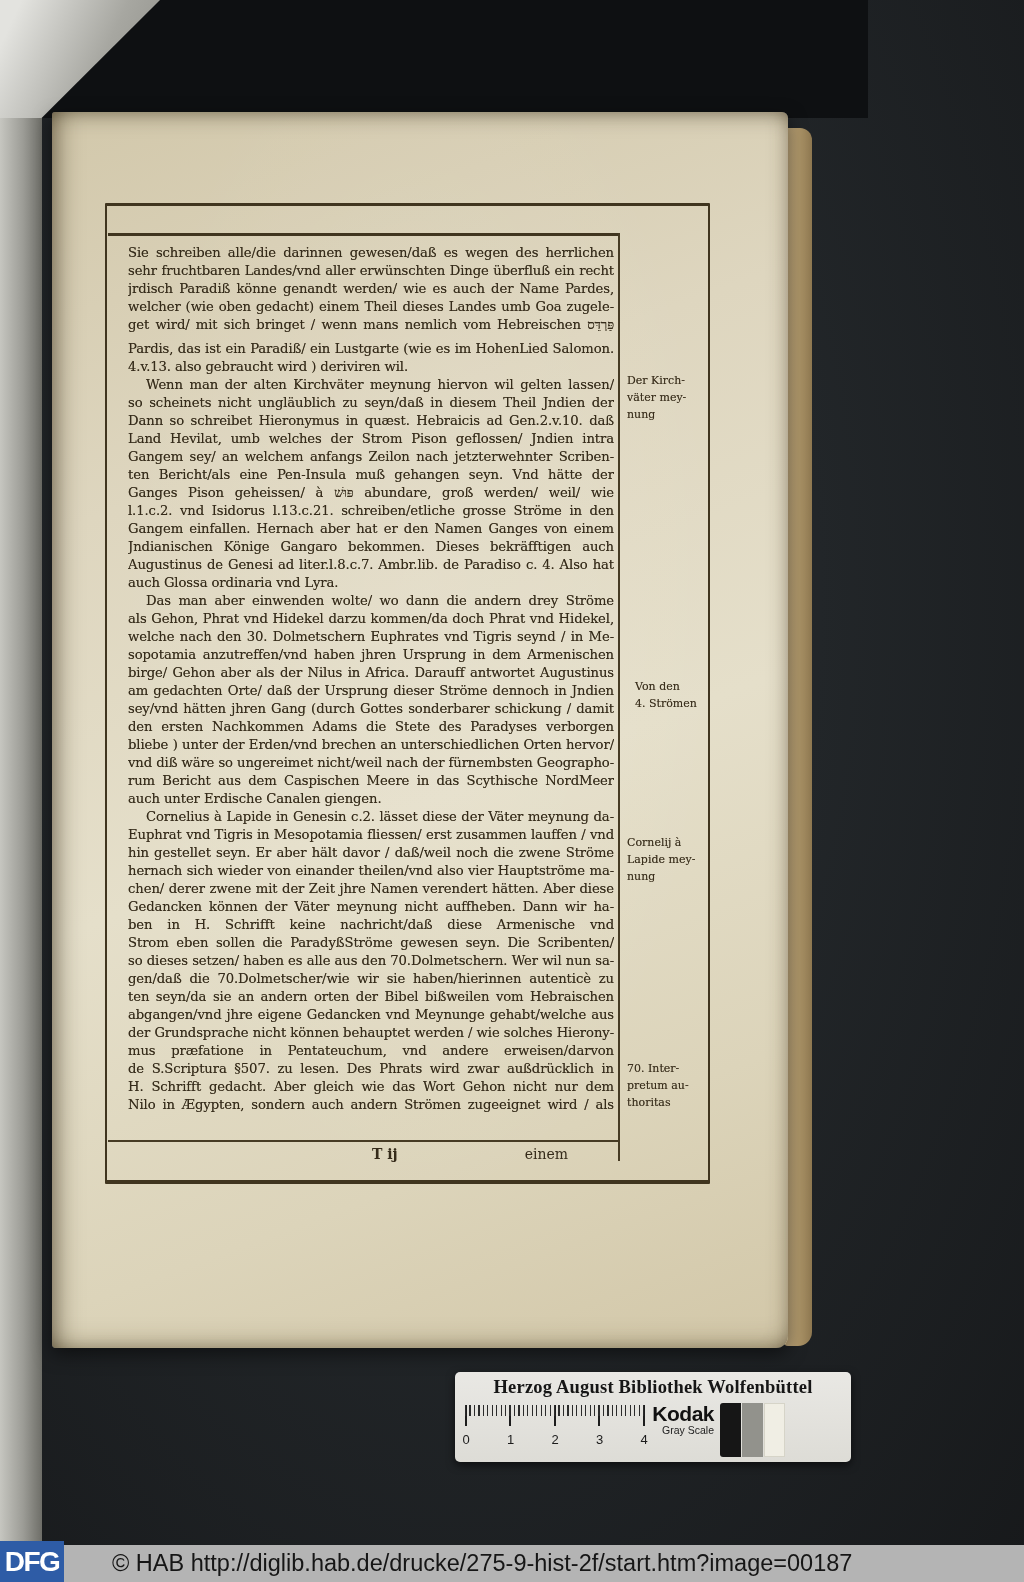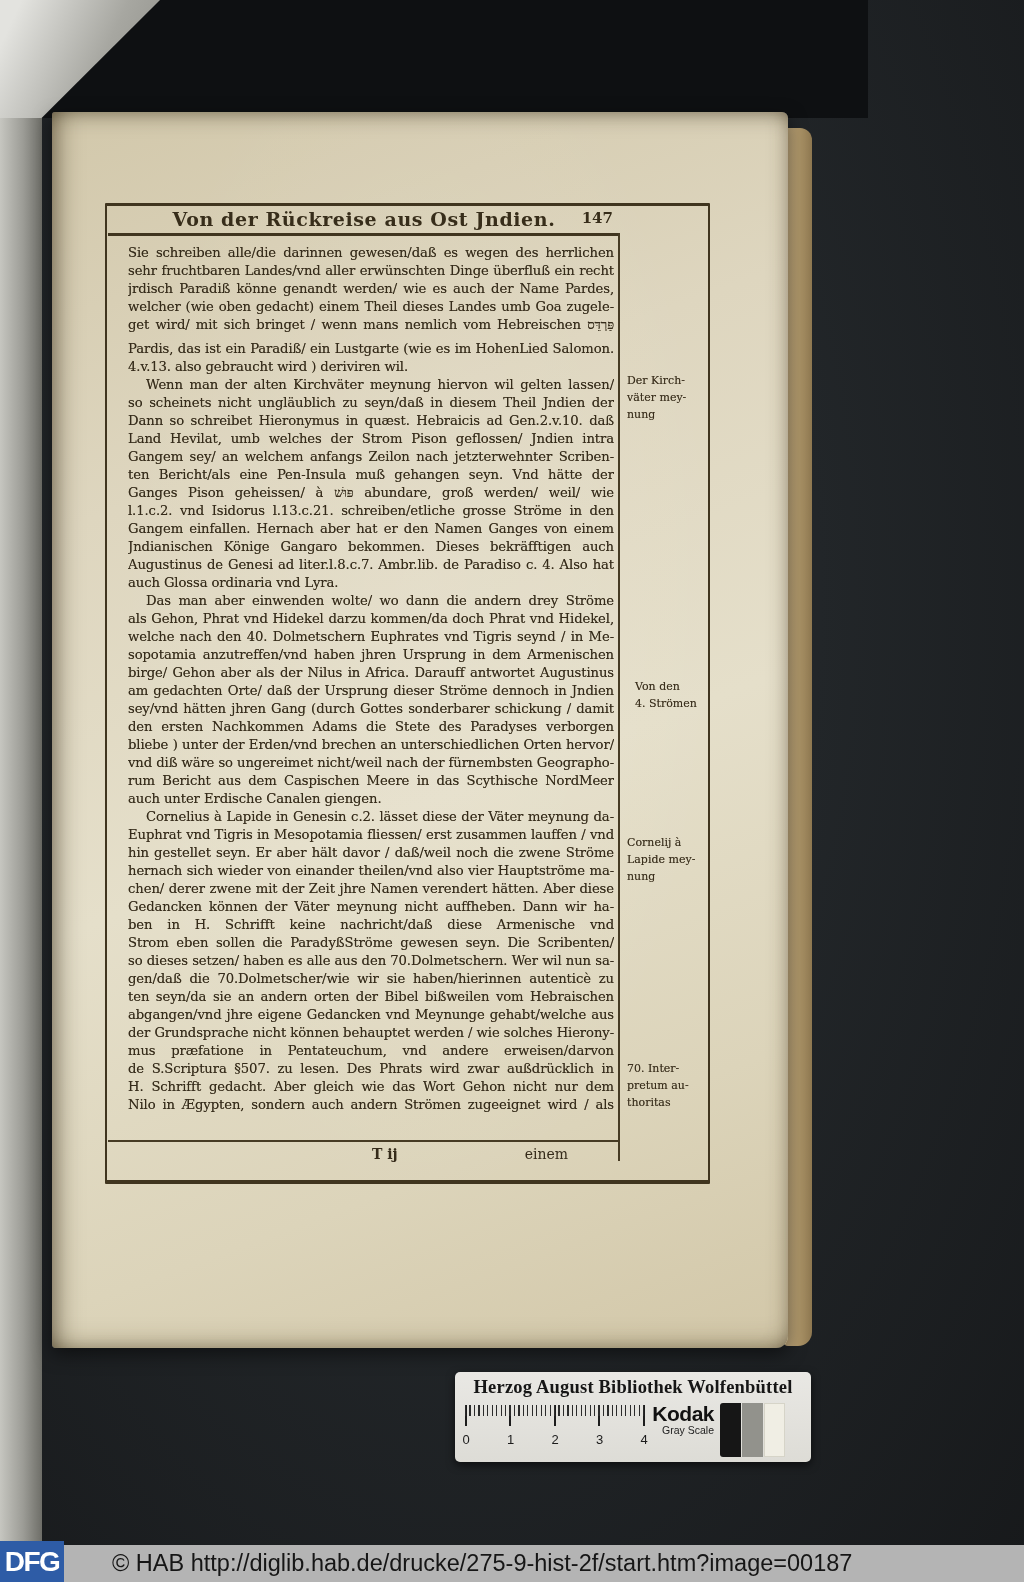--- a/index.html
+++ b/index.html
@@ -47,21 +47,21 @@
   .tline.gap{margin-top:6px;}
   .tline.lastline{text-align-last:left;}
   .sig-row{position:absolute;left:76px;top:1034px;width:486px;height:20px;font-size:14px;color:#352b1a;}
   .signature{position:absolute;left:244px;font-weight:bold;}
   .catchword{position:absolute;right:46px;}
   
   .margin-note{position:absolute;left:575px;width:78px;font-size:11px;line-height:17px;
     color:#3a2f1d;white-space:pre-line;text-shadow:0 0 .4px rgba(50,40,20,.5);}
   .mn0{top:260px;} .mn1{top:566px;margin-left:8px;} .mn2{top:722px;} .mn3{top:948px;}
   
-  .scale-card{position:absolute;left:455px;top:1372px;width:356px;height:90px;z-index:5;
+  .scale-card{position:absolute;left:455px;top:1372px;width:396px;height:90px;z-index:5;
     background:linear-gradient(180deg,#e9e8e4 0%,#dddcd6 100%);border-radius:5px;
     box-shadow:0 3px 8px rgba(0,0,0,.6);font-family:"Liberation Sans",sans-serif;}
   .card-title{position:absolute;left:0;top:5px;width:100%;text-align:center;
     font-family:"Liberation Serif",serif;font-weight:bold;font-size:18.5px;color:#161616;letter-spacing:.2px;}
   .ruler{position:absolute;left:10px;top:33px;width:182px;height:24px;
     background-image:
       repeating-linear-gradient(90deg,#2b2b2b 0 1.2px,transparent 1.2px 4.45px),
       repeating-linear-gradient(90deg,#1d1d1d 0 1.7px,transparent 1.7px 44.5px);
     background-size:180px 11px,180px 21px;background-repeat:no-repeat;}
   .ruler-numbers{position:absolute;left:10px;top:60px;width:190px;height:16px;}
@@ -89,24 +89,20 @@
   <div class="cover"></div>
   <div class="fold-wedge"></div>
   <div class="block-edge"></div>
 
   <div class="page">
     <div class="frame"></div>
     <div class="rule-underheader"></div>
     <div class="rule-textright"></div>
     <div class="rule-textbottom"></div>
 
-    <div class="header-row">
-      <span class="header-title">Von der Rückreise aus Ost Jndien.</span>
-      <span class="page-number">147</span>
-    </div>
 
     <div class="text-block">
         <div class="tline">Sie schreiben alle/die darinnen gewesen/daß es wegen des herrlichen vnd</div>
         <div class="tline">sehr fruchtbaren Landes/vnd aller erwünschten Dinge überfluß ein recht</div>
         <div class="tline">jrdisch Paradiß könne genandt werden/ wie es auch der Name Pardes,</div>
         <div class="tline">welcher (wie oben gedacht) einem Theil dieses Landes umb Goa zugele-</div>
         <div class="tline">get wird/ mit sich bringet / wenn mans nemlich vom Hebreischen פַּרְדֵּס</div>
         <div class="tline gap">Pardis, das ist ein Paradiß/ ein Lustgarte (wie es im HohenLied Salomon.</div>
         <div class="tline lastline">4.v.13. also gebraucht wird ) deriviren wil.</div>
         <div class="tline indent">Wenn man der alten Kirchväter meynung hiervon wil gelten lassen/</div>
@@ -116,21 +112,21 @@
         <div class="tline">Gangem sey/ an welchem anfangs Zeilon nach jetzterwehnter Scriben-</div>
         <div class="tline">ten Bericht/als eine Pen-Insula muß gehangen seyn. Vnd hätte der</div>
         <div class="tline">Ganges Pison geheissen/ à פּוּשׁ abundare, groß werden/ weil/ wie Iosephus</div>
         <div class="tline">l.1.c.2. vnd Isidorus l.13.c.21. schreiben/etliche grosse Ströme in den</div>
         <div class="tline">Gangem einfallen. Hernach aber hat er den Namen Ganges von einem</div>
         <div class="tline">Jndianischen Könige Gangaro bekommen. Dieses bekräfftigen auch</div>
         <div class="tline">Augustinus de Genesi ad liter.l.8.c.7. Ambr.lib. de Paradiso c. 4. Also hat</div>
         <div class="tline lastline">auch Glossa ordinaria vnd Lyra.</div>
         <div class="tline indent">Das man aber einwenden wolte/ wo dann die andern drey Ströme</div>
         <div class="tline">als Gehon, Phrat vnd Hidekel darzu kommen/da doch Phrat vnd Hidekel,</div>
-        <div class="tline">welche nach den 40. Dolmetschern Euphrates vnd Tigris seynd / in Me-</div>
+        <div class="tline">welche nach den 30. Dolmetschern Euphrates vnd Tigris seynd / in Me-</div>
         <div class="tline">sopotamia anzutreffen/vnd haben jhren Ursprung in dem Armenischen Ge-</div>
         <div class="tline">birge/ Gehon aber als der Nilus in Africa. Darauff antwortet Augustinus</div>
         <div class="tline">am gedachten Orte/ daß der Ursprung dieser Ströme dennoch in Jndien</div>
         <div class="tline">sey/vnd hätten jhren Gang (durch Gottes sonderbarer schickung / damit</div>
         <div class="tline">den ersten Nachkommen Adams die Stete des Paradyses verborgen</div>
         <div class="tline">bliebe ) unter der Erden/vnd brechen an unterschiedlichen Orten hervor/</div>
         <div class="tline">vnd diß wäre so ungereimet nicht/weil nach der fürnembsten Geographo-</div>
         <div class="tline">rum Bericht aus dem Caspischen Meere in das Scythische NordMeer</div>
         <div class="tline lastline">auch unter Erdische Canalen giengen.</div>
         <div class="tline indent">Cornelius à Lapide in Genesin c.2. lässet diese der Väter meynung da-</div>

